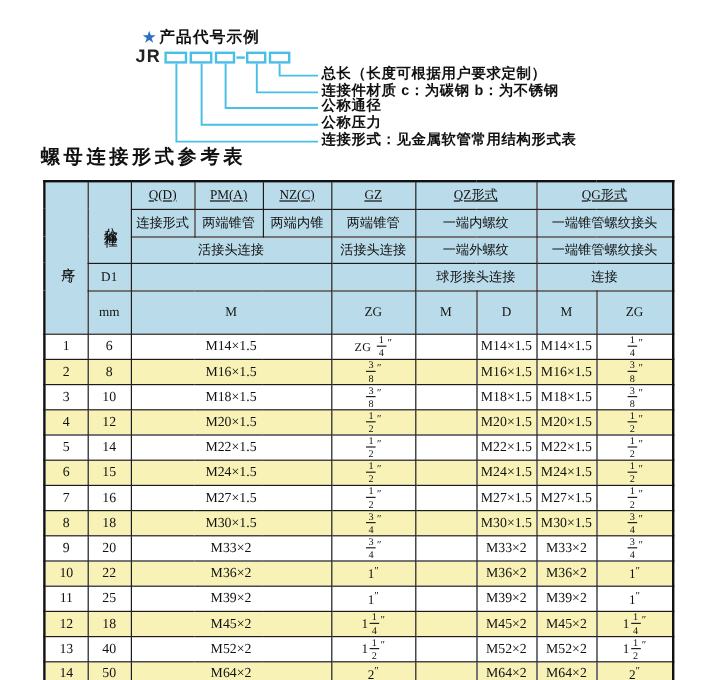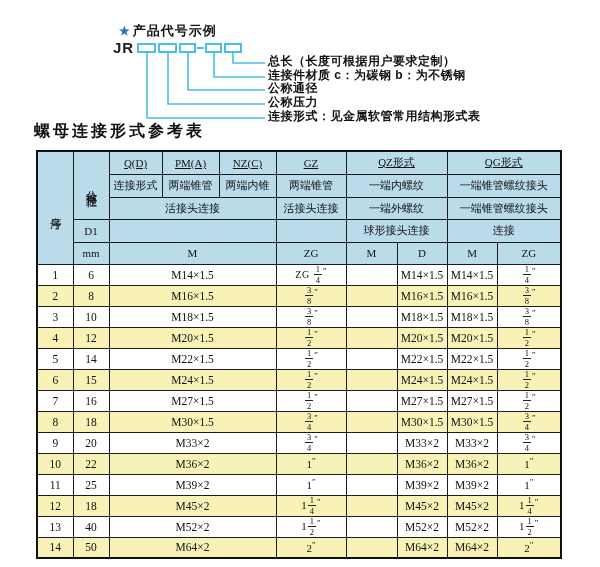--- a/index.html
+++ b/index.html
@@ -24,21 +24,21 @@
   table{border-collapse:collapse;table-layout:fixed;width:524px;
         font-family:"Liberation Serif",serif;}
   td{border:1.5px solid #1c1c1c;text-align:center;vertical-align:middle;padding:0;
      font-size:11.5px;overflow:hidden;white-space:nowrap;}
   table{border:2.5px solid #111;}
   thead td{background:var(--header-bg);font-size:11px;}
   tbody tr{height:21px;}
   tbody tr.alt td{background:var(--row-alt-bg);}
   .vert{writing-mode:vertical-lr;text-orientation:upright;letter-spacing:2px;margin:0 auto;
         font-size:11.5px;}
-  .hrow1{height:23px;text-decoration:underline;} .hrow2{height:23px;} .hrow3{height:22px;margin-top:16px;} .hrow4{height:23px;} .hrow5{height:22px;}
+  .hrow1{height:23px;text-decoration:underline;} .hrow2{height:23px;} .hrow3{height:22px;margin-top:16px;} .hrow4{height:23px;} .hrow5{height:36px;}
 
   
   .frac{display:inline-block;vertical-align:-0.45em;text-align:center;line-height:1;margin:0 1px;}
   .frac .n{display:block;font-size:8.5px;border-bottom:1px solid #222;padding:0 2px 1px;}
   .frac .d{display:block;font-size:8.5px;padding-top:1px;}
   .wh{font-size:11px;}
   .pre{font-size:10px;letter-spacing:0.5px;}
   .qt{font-size:9px;vertical-align:0.45em;}
 </style>
 </head>

